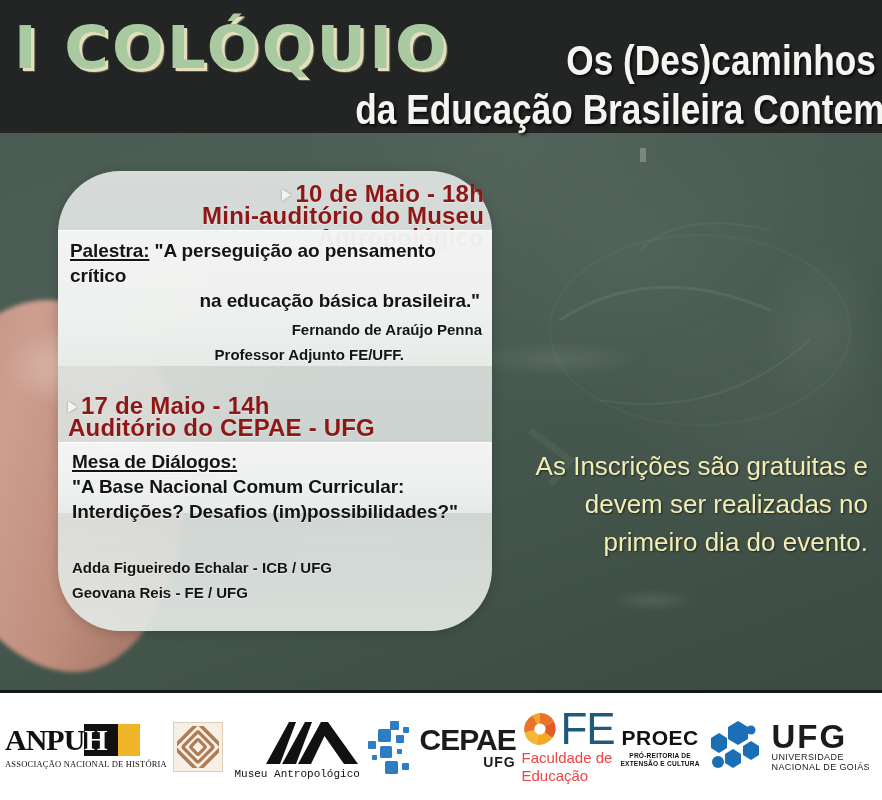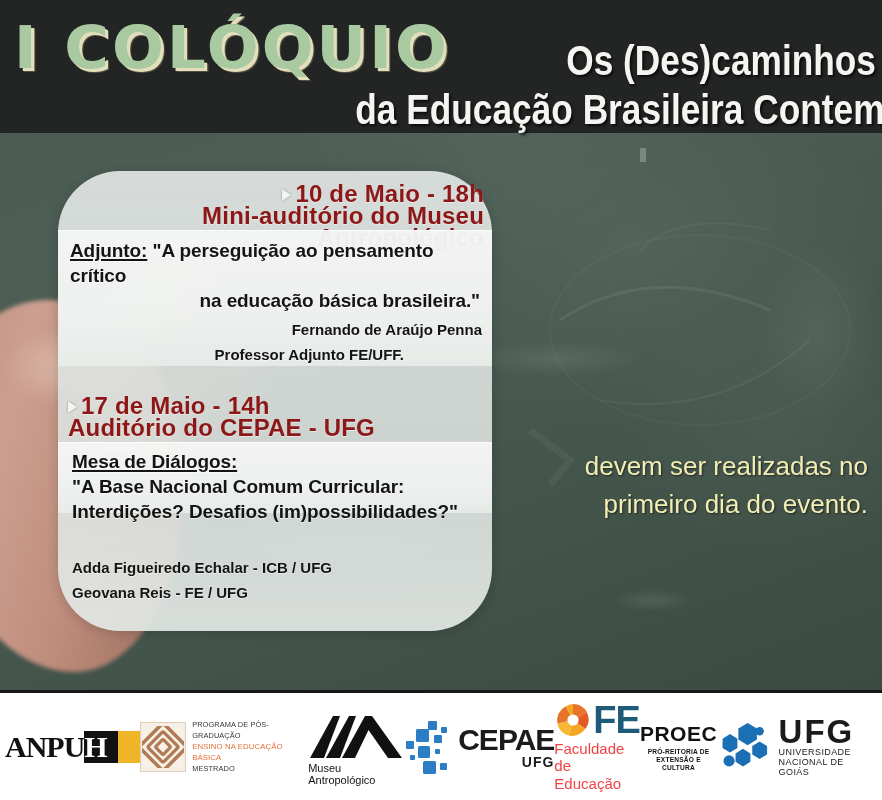--- a/index.html
+++ b/index.html
@@ -218,32 +218,32 @@
     border:1px solid #e0cdb8;
     display:flex; align-items:center; justify-content:center;
     margin-right:6px;
   }
   .ppg-txt { line-height:11px; }
   .ppg-l1 { font-size:7.4px; color:#3b342f; letter-spacing:.1px; }
   .ppg-l2 { font-size:7.8px; color:#e2703a; letter-spacing:.1px; }
   .ppg-l3 { font-size:7.4px; color:#3b342f; letter-spacing:.1px; }
 
   
-  .museu { flex-direction:column; align-items:flex-start; }
+  .museu { flex-direction:column; align-items:flex-end;font-family:Liberation Mono, monospace; }
   .museu-cap { font-size:11px; color:#111; margin-top:2px; }
 
   
   .cepae-txt { line-height:1; margin-left:2px; }
   .cepae-word { font-size:30px; font-weight:bold; color:#1b1b1b; letter-spacing:-1px; }
   .cepae-sub { font-size:14px; font-weight:bold; color:#1b1b1b; text-align:right; letter-spacing:1px; }
 
   
   .fe-col { display:flex; flex-direction:column; }
   .fe-top { display:flex; align-items:center; }
-  .fe-word { font-size:38px; font-weight:bold; color:#1d5b79; letter-spacing:-1px; line-height:34px; margin-left:1px; }
+  .fe-word { font-size:44px; font-weight:normal; color:#1d5b79; letter-spacing:-1px; line-height:34px; margin-left:1px; }
   .fe-sub { font-size:15px; color:#ef4444; line-height:17px; margin-top:1px; }
 
   
   .proec { flex-direction:column; align-items:center; }
   .proec-word { font-size:21px; font-weight:bold; color:#111; letter-spacing:.5px; }
   .proec-sub { font-size:6.6px; font-weight:bold; color:#111; text-align:center; line-height:8px; margin-top:2px; letter-spacing:.2px; }
 
   
   .ufg-txt { margin-left:4px; }
   .ufg-word { font-size:33px; font-weight:bold; color:#1b1b1b; letter-spacing:2px; line-height:31px; }
@@ -278,21 +278,21 @@
 
   <div class="card">
 
     <div class="ev-head" style="top:12px;">
       <span class="bullet"></span><span>10 de Maio - 18h</span>
     </div>
     <div class="ev-head" style="top:34px;">Mini-auditório do Museu Antropológico</div>
 
     <div class="panel" style="left:0; top:59px; width:434px; height:136px;">
       <div class="panel-text ta-l" style="padding:7px 12px 0 12px;">
-        <span class="u">Adjunto:</span>
+        <span class="u">Palestra:</span>
         <span>"A perseguição ao pensamento crítico</span>
       </div>
       <div class="panel-text ta-r" style="padding:0 12px 0 12px;">na educação básica brasileira."</div>
     </div>
 
     <div class="speakers ta-r" style="left:0; top:146px; width:434px; padding-right:10px;">Fernando de Araújo Penna</div>
     <div class="speakers ta-r" style="left:0; top:171px; width:356px; padding-right:10px;">Professor Adjunto FE/UFF.</div>
 
     <div class="ev-head left-align" style="top:224px;">
       <span class="bullet"></span><span>17 de Maio - 14h</span>
@@ -305,49 +305,46 @@
       </div>
       <div class="panel-text ta-l" style="padding:0 10px 0 14px;">"A Base Nacional Comum Curricular:</div>
       <div class="panel-text ta-l" style="padding:0 10px 0 14px;">Interdições? Desafios (im)possibilidades?"</div>
     </div>
 
     <div class="speakers ta-l" style="left:0; top:409px; width:434px; padding-left:14px;">Geovana Reis - FE / UFG</div>
     <div class="speakers ta-l" style="left:0; top:384px; width:434px; padding-left:14px;">Adda Figueiredo Echalar - ICB / UFG</div>
   </div>
 
   <div class="note">
+    <div>As Inscrições são gratuitas e</div>
     <div>devem ser realizadas no</div>
     <div>primeiro dia do evento.</div>
   </div>
 
   <div class="footer">
 
     <div class="logo anpuh">
       <div class="anpuh-row">
         <span class="anpuh-word">ANPU</span>
         <span class="anpuh-h">H</span>
         <span class="anpuh-gold"></span>
       </div>
+      <div class="anpuh-sub">ASSOCIAÇÃO NACIONAL DE HISTÓRIA</div>
     </div>
 
     <div class="logo">
       <div class="ppg-mark">
         <svg width="42" height="42" viewBox="0 0 42 42">
           <rect x="2" y="2" width="38" height="38" fill="#f7f1e8"></rect>
           <g transform="translate(21,21)" fill="none" stroke="#b07b55">
             <rect x="-17" y="-17" width="34" height="34" transform="rotate(45)" stroke-width="3.6" rx="2"></rect>
             <rect x="-11" y="-11" width="22" height="22" transform="rotate(45)" stroke-width="3.4" rx="2"></rect>
             <rect x="-5.5" y="-5.5" width="11" height="11" transform="rotate(45)" stroke-width="3.2" rx="1"></rect>
           </g>
         </svg>
-      </div>
-      <div class="ppg-txt">
-        <div class="ppg-l1">PROGRAMA DE PÓS-GRADUAÇÃO</div>
-        <div class="ppg-l2">ENSINO NA EDUCAÇÃO BÁSICA</div>
-        <div class="ppg-l3">MESTRADO</div>
       </div>
     </div>
 
     <div class="logo museu">
       <svg width="96" height="52" viewBox="0 0 96 52">
         <g fill="#111">
           <polygon points="2,50 16,50 32,8 25,8"></polygon>
           <polygon points="18,50 32,50 48,8 41,8"></polygon>
           <path d="M57 8 L64 8 L94 50 L80 50 L60.5 22 L47 50 L34 50 Z"></path>
         </g>

